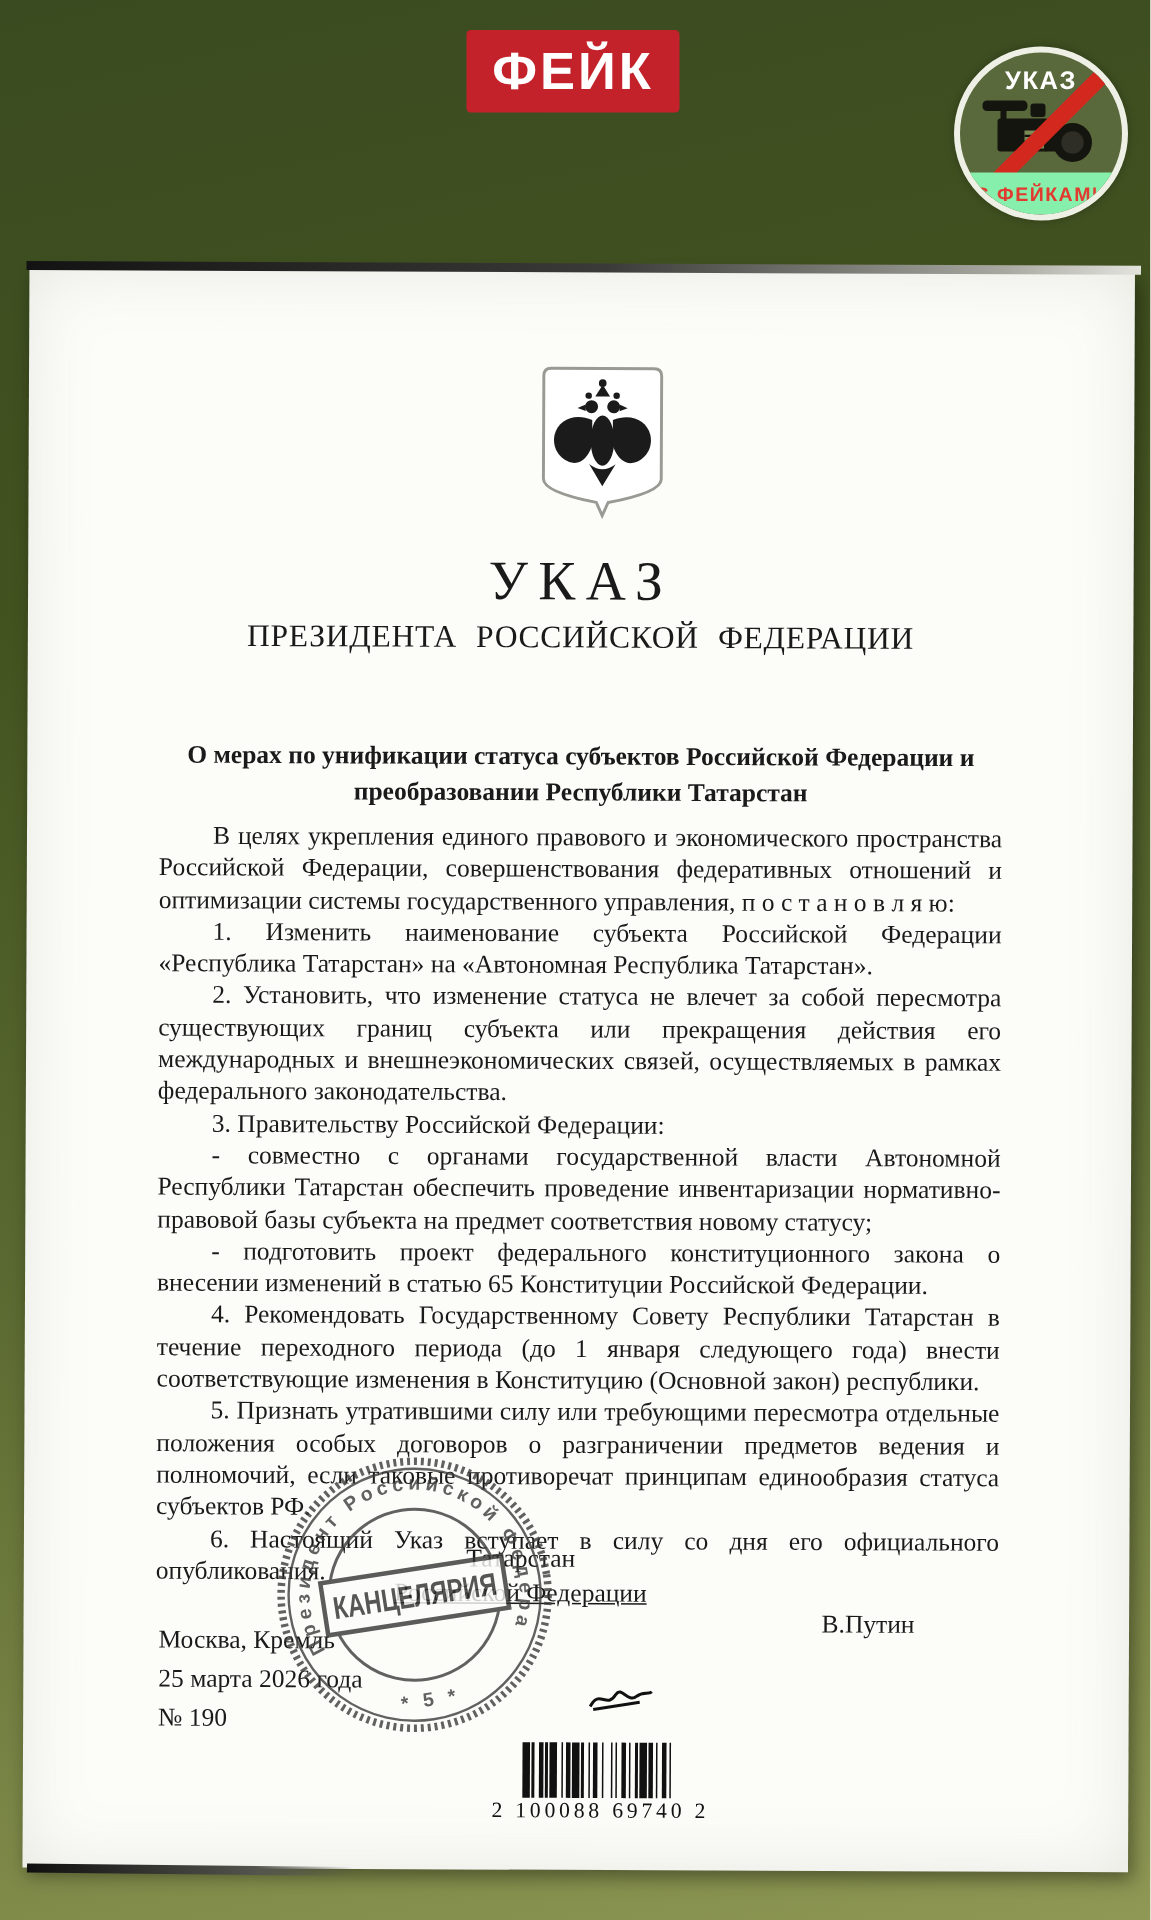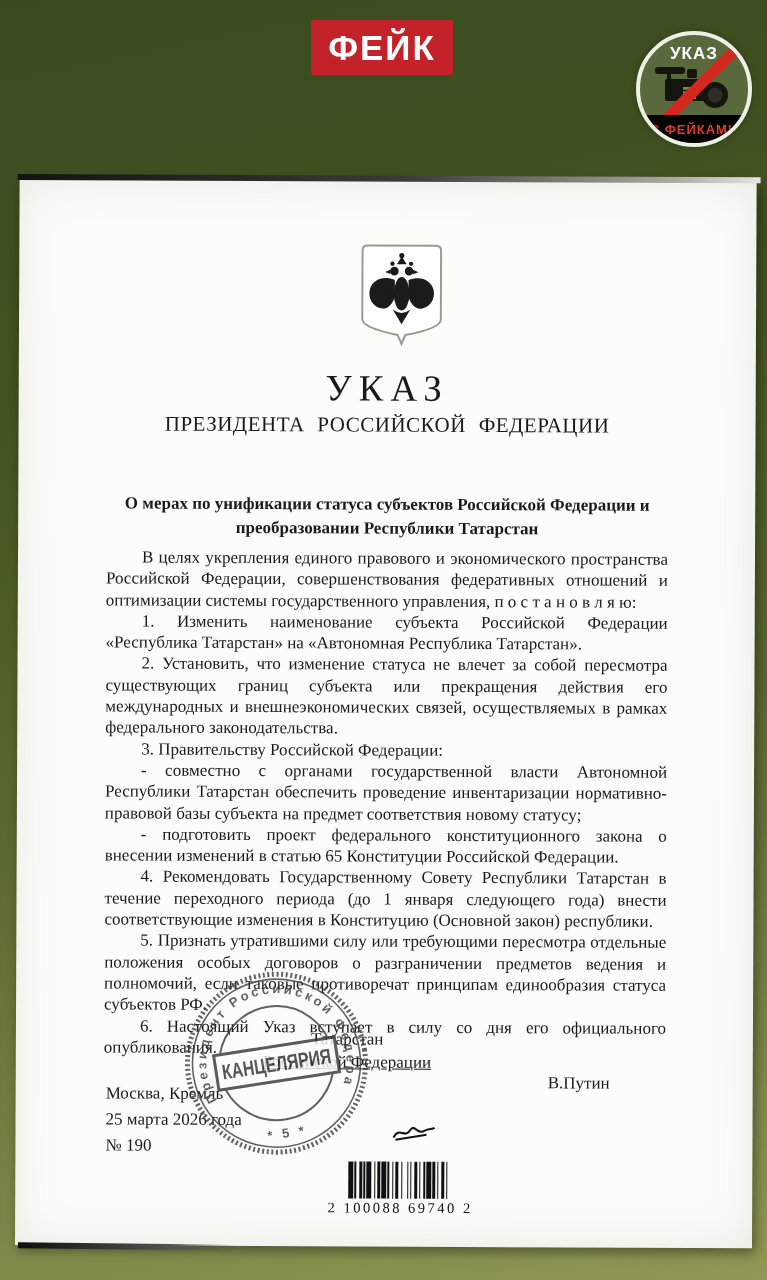--- a/index.html
+++ b/index.html
@@ -11,21 +11,21 @@
   
   .fake-badge{position:absolute;left:311px;top:20px;width:142px;height:55px;
        background:#c4222a;color:#ffffff;font-weight:bold;font-size:35px;letter-spacing:2px;
        display:flex;align-items:center;justify-content:center;border-radius:3px;}
 
   
   .logo{position:absolute;left:636px;top:31px;width:108px;height:108px;border-radius:50%;
        border:4px solid #eef0e6;background:#5a693b;overflow:hidden;box-shadow:0 0 6px rgba(0,0,0,.25);}
   .logo-title{position:absolute;top:9px;width:100%;text-align:center;color:#fff;
        font-weight:bold;font-size:17px;letter-spacing:1px;z-index:3;}
-  .logo-band{position:absolute;bottom:0;height:28px;width:100%;background:#000000;
+  .logo-band{position:absolute;bottom:0;height:28px;width:100%;background:#86efac;
        display:flex;align-items:center;justify-content:center;z-index:3;}
   .logo-band span{color:#e23a2e;font-weight:bold;font-size:13px;letter-spacing:1px;}
   .logo-stripe{position:absolute;left:-20%;top:47%;width:140%;height:11px;background:#d2281e;
        transform:rotate(-45deg);z-index:2;}
   .logo-cam{position:absolute;left:13px;top:30px;z-index:1;}
 
   
   .page{position:absolute;left:15px;top:179px;width:737px;height:1066px;background:#fcfcf9;
        transform:rotate(.25deg);transform-origin:bottom left;color:#1a1a1a;
        box-shadow:3px 5px 12px rgba(0,0,0,.4), inset 0 0 46px rgba(110,110,95,.14);

